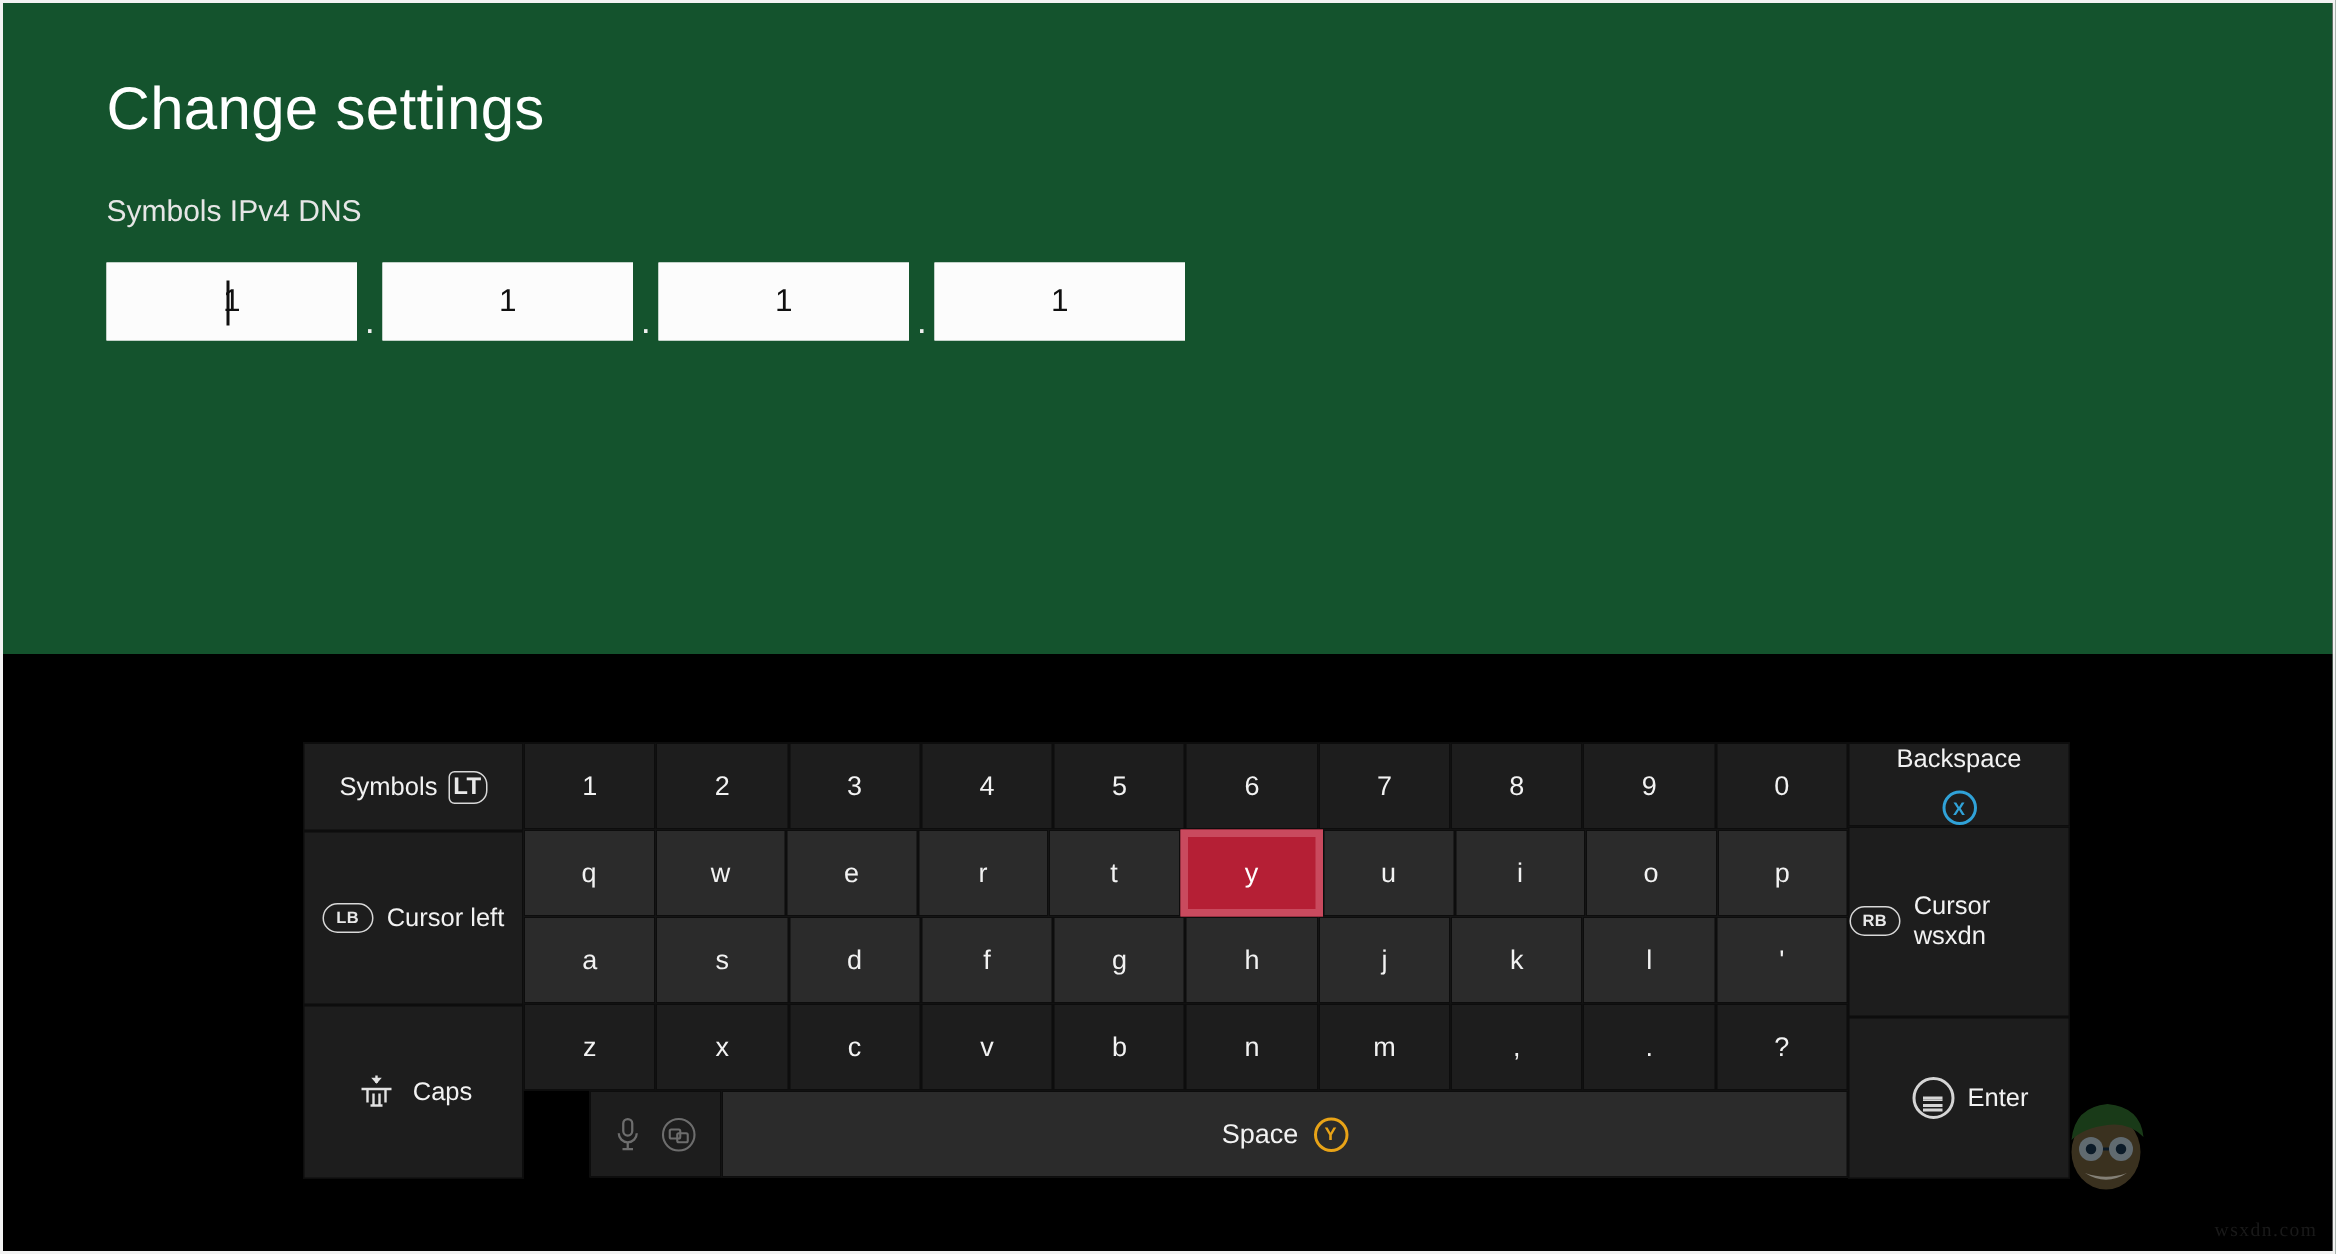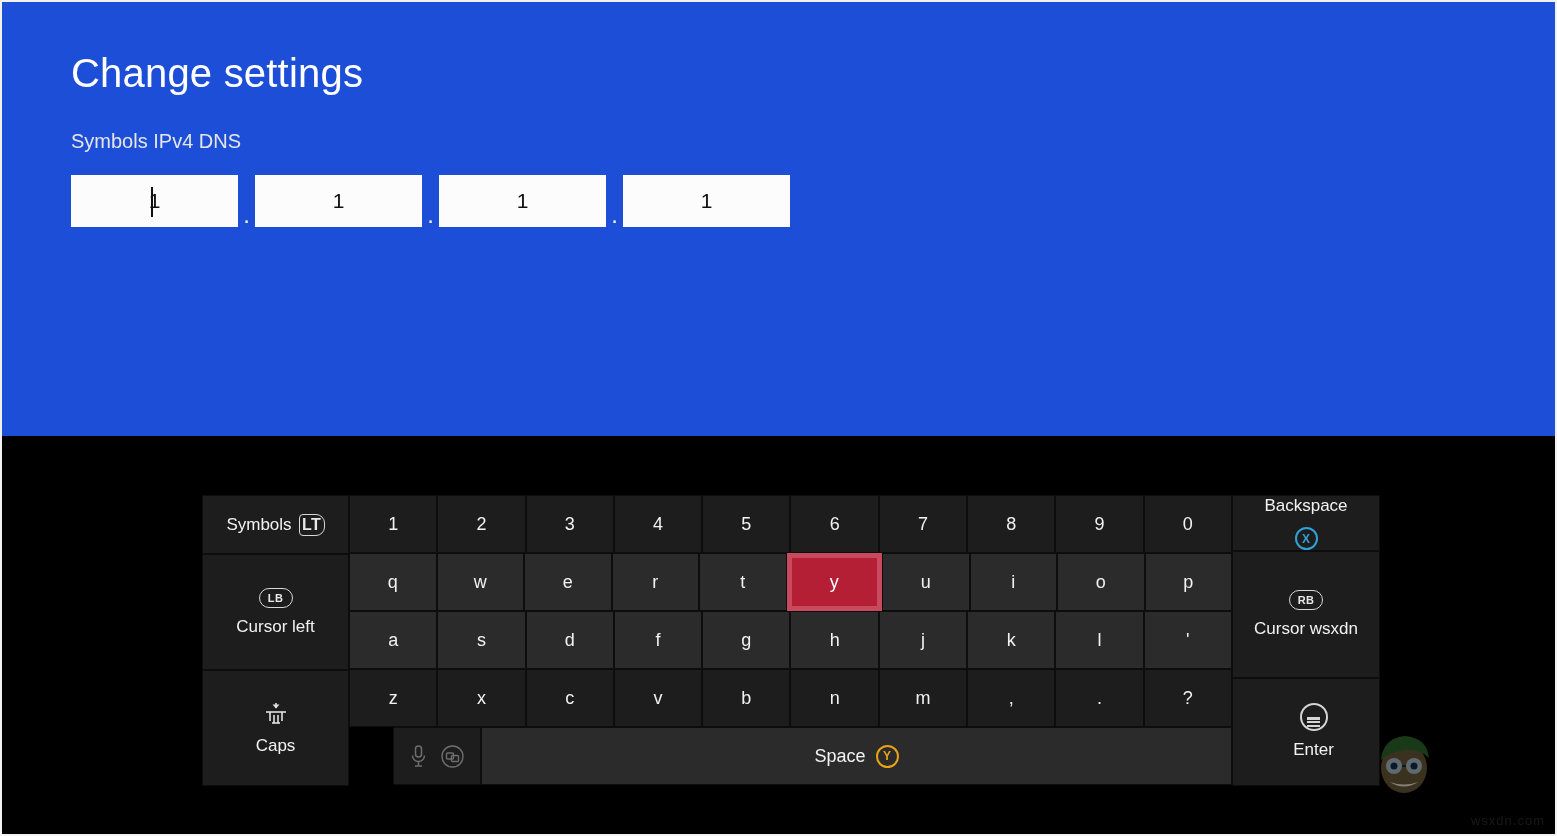--- a/index.html
+++ b/index.html
@@ -22,21 +22,21 @@
     overflow: hidden;
   }
 
   
   #settings-panel {
     position: absolute;
     left: 0;
     top: 0;
     width: 1553px;
     height: 518px;
-    background: #1d4ed8;
+    background: #14532d;
   }
 
   #page-title {
     position: absolute;
     left: 69px;
     top: 48px;
     font-size: 40px;
     font-weight: 300;
     color: #ffffff;
     letter-spacing: 0.2px;
@@ -146,21 +146,21 @@
   .key.dark { background: #1d1d1d; }
 
   .row {
     display: flex;
     height: 58px;
   }
 
   .row .key { flex: 1 1 0; }
 
   .modkey {
-    flex-direction: column;
+    flex-direction: row;
     gap: 9px;
     font-size: 17px;
   }
 
   #symbols-key {
     height: 59px;
     gap: 7px;
     font-size: 17px;
   }
 
@@ -277,21 +277,21 @@
     pointer-events: none;
   }
 
   #site-watermark {
     position: absolute;
     right: 10px;
     bottom: 6px;
     font-size: 13px;
     color: #191919;
     letter-spacing: 1px;
-    font-family: Liberation Sans, sans-serif;
+    font-family: Liberation Serif, serif;
   }
 </style>
 </head>
 <body>
 
 <div id="screen">
 
   <div id="settings-panel">
 
     <div id="page-title">Change settings</div>

